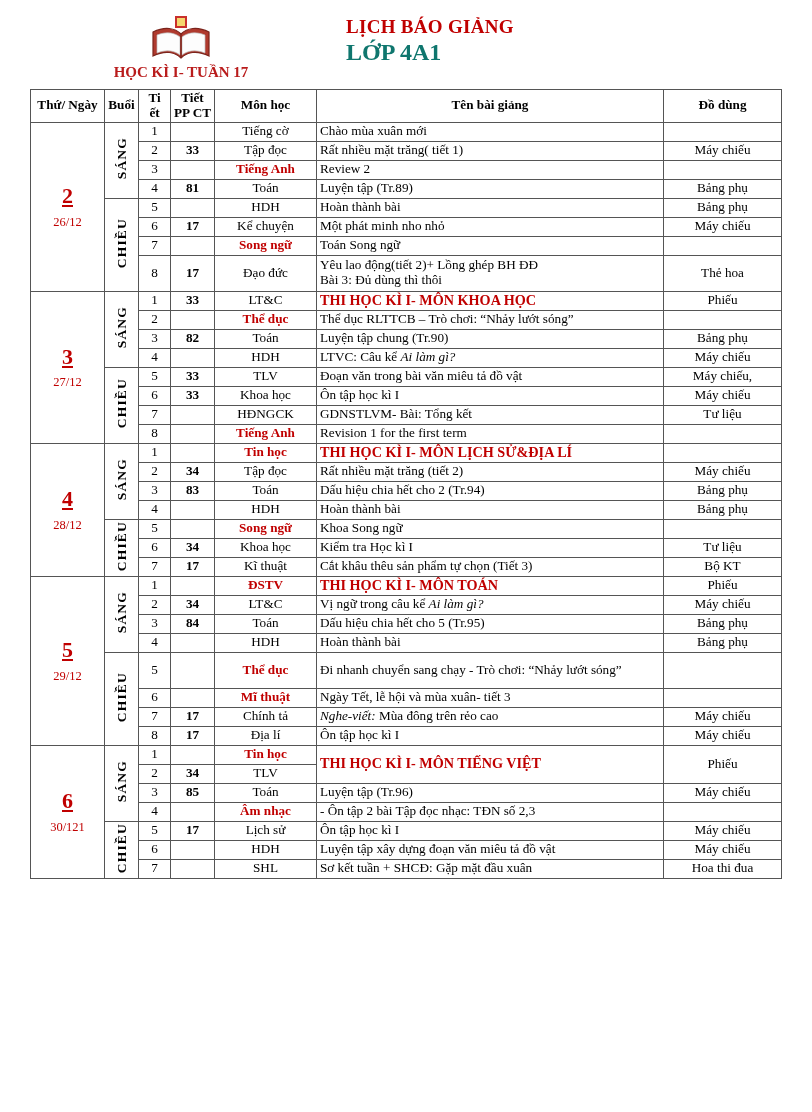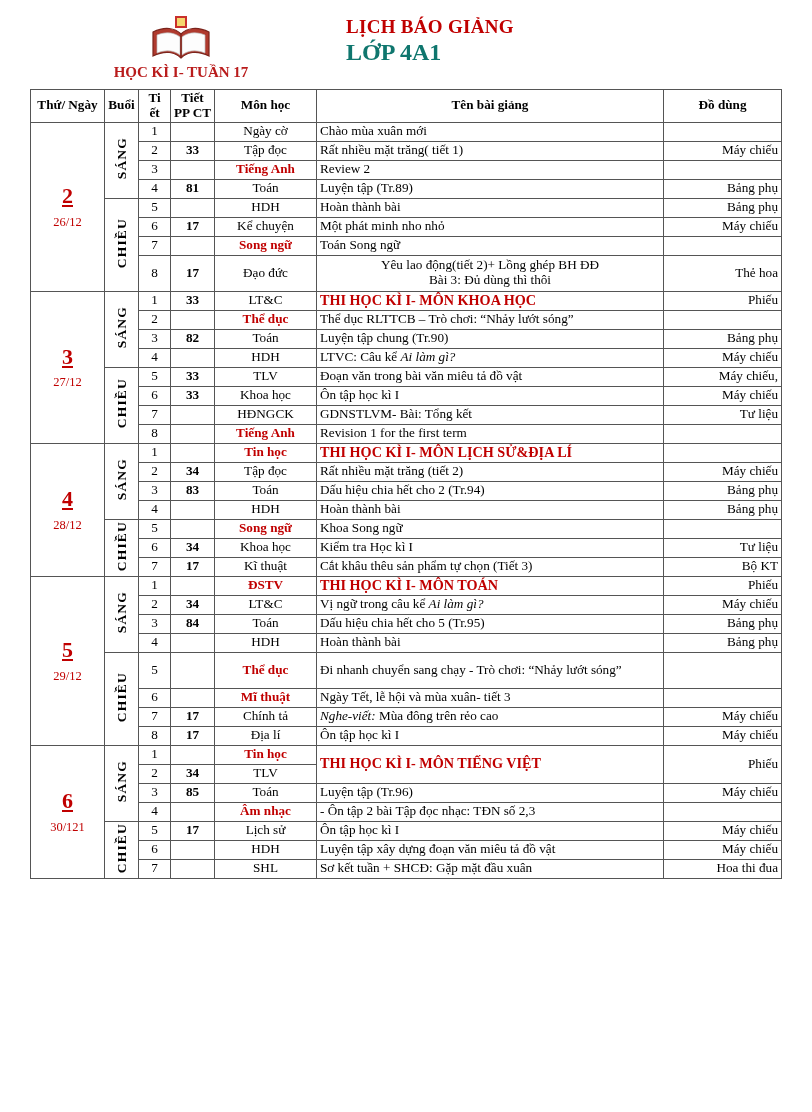--- a/index.html
+++ b/index.html
@@ -59,21 +59,21 @@
   td.buoi span{
     display:inline-block;
     writing-mode:vertical-rl;
     transform:rotate(180deg);
     font-weight:bold;font-size:13.5px;letter-spacing:1.2px;
   }
   td.num{text-align:center;}
   td.ppct{text-align:center;font-weight:bold;}
   td.mon{text-align:center;}
   td.ten{text-align:left;padding-left:5px;}
-  td.do{text-align:right;padding-left:5px;margin-top:44px;}
+  td.do{text-align:center;padding-left:5px;margin-top:44px;}
 
   .red{color:#c00000;font-weight:bold;}
   .bold{font-weight:normal;}
   .red.big{font-size:14.2px;}
 
   
   .footer{width:752px;margin:10px auto 0 auto;position:relative;font-size:15px;}
   .usage{text-align:right;font-weight:bold;padding-right:44px;}
   .sign-row{display:flex;margin-top:18px;}
   .sign-left{width:48%;text-align:center;font-weight:bold;font-size:15px;padding-top:26px;}
@@ -130,21 +130,21 @@
     </thead>
     <tbody id="sched-body">
         <tr>
           <td class="day" rowspan="8">
             <span class="dnum">2</span>
             <span class="ddate">26/12</span>
           </td>
           <td class="buoi" rowspan="4"><span>SÁNG</span></td>
           <td class="num">1</td>
           <td class="ppct"></td>
-          <td class="mon">Ngày cờ</td>
+          <td class="mon">Tiếng cờ</td>
           <td class="ten">Chào mùa xuân mới</td>
           <td class="do"></td>
         </tr>
         <tr>
           <td class="num">2</td>
           <td class="ppct">33</td>
           <td class="mon">Tập đọc</td>
           <td class="ten">Rất nhiều mặt trăng( tiết 1)</td>
           <td class="do">Máy chiếu</td>
         </tr>
@@ -181,21 +181,21 @@
           <td class="num">7</td>
           <td class="ppct"></td>
           <td class="mon red">Song ngữ</td>
           <td class="ten">Toán Song ngữ</td>
           <td class="do"></td>
         </tr>
         <tr>
           <td class="num">8</td>
           <td class="ppct">17</td>
           <td class="mon">Đạo đức</td>
-          <td class="ten" style="height: 36px; text-align: center;">Yêu lao động(tiết 2)+ Lồng ghép BH ĐĐ<br>Bài 3: Đủ dùng thì thôi</td>
+          <td class="ten" style="height: 36px;">Yêu lao động(tiết 2)+ Lồng ghép BH ĐĐ<br>Bài 3: Đủ dùng thì thôi</td>
           <td class="do">Thẻ hoa</td>
         </tr>
         <tr>
           <td class="day" rowspan="8">
             <span class="dnum">3</span>
             <span class="ddate">27/12</span>
           </td>
           <td class="buoi" rowspan="4"><span>SÁNG</span></td>
           <td class="num">1</td>
           <td class="ppct">33</td>

